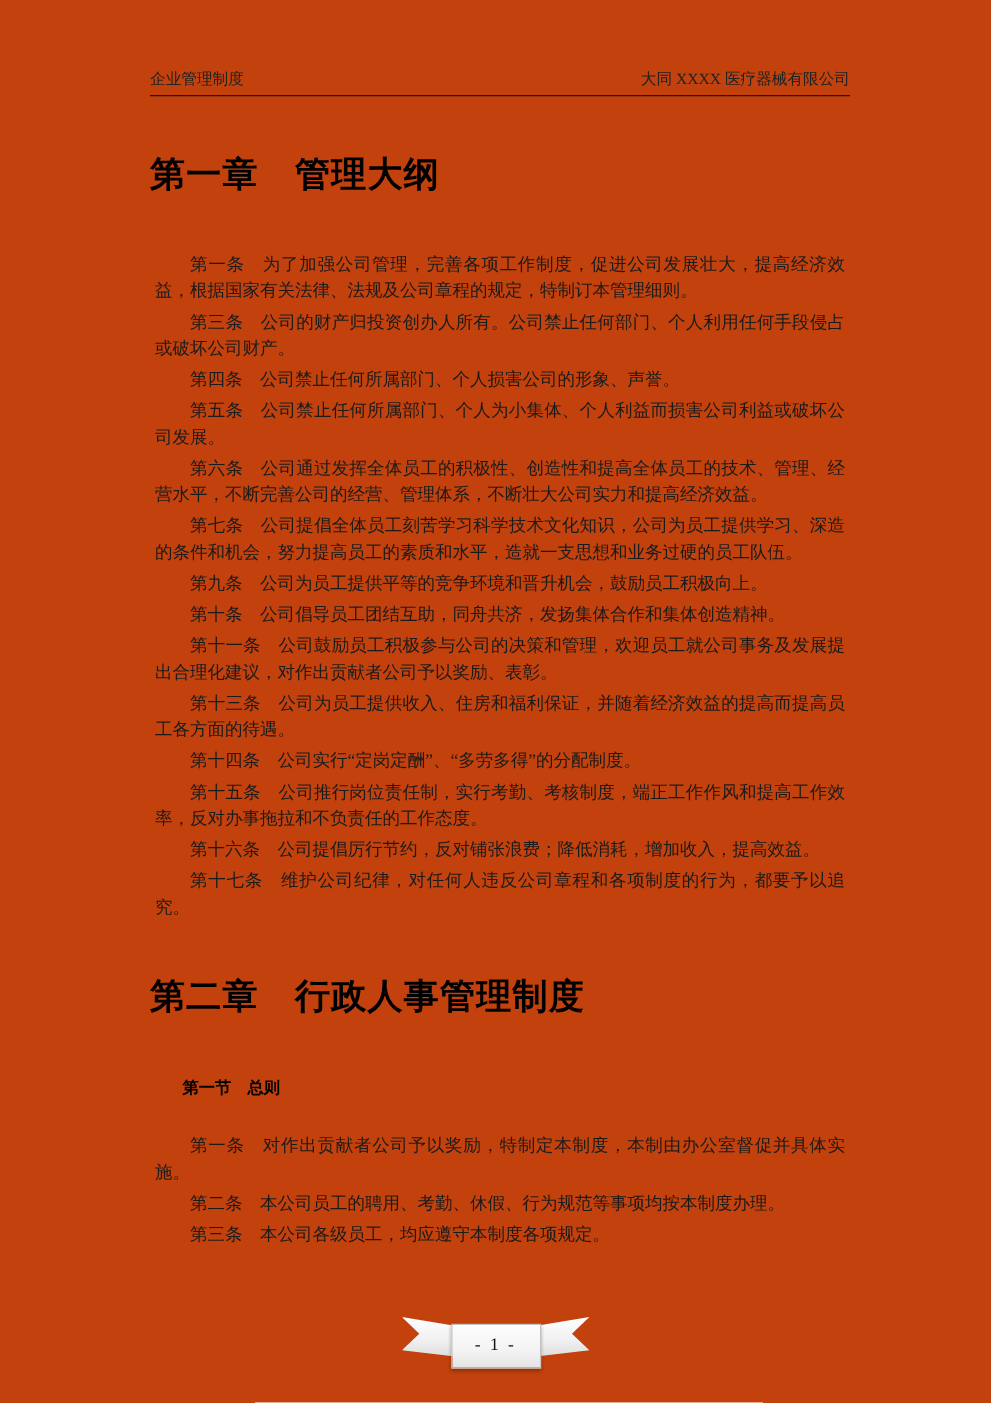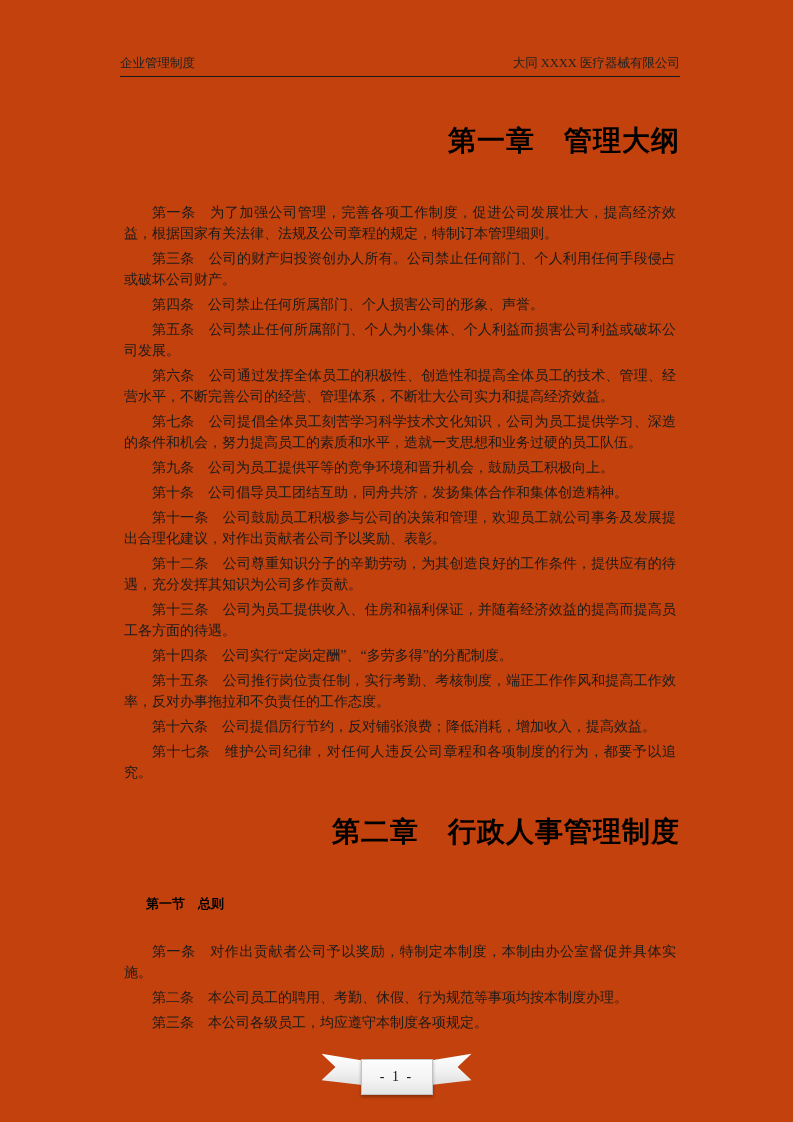--- a/index.html
+++ b/index.html
@@ -29,26 +29,26 @@
     padding-bottom: 5px;
     border-bottom: 1.4px solid #1a1a1a;
     color: #222;
   }
   
   .chapter-title {
     margin: 45px 0 0 0;
     font-size: 28px;
     line-height: 37px;
     font-weight: bold;
-    text-align: right;
+    text-align: left;
     color: #000;
     letter-spacing: 1px;
   }
   .chapter-title.second {
-    margin-top: 30px;
+    margin-top: 42px;
   }
   
   .section-title {
     margin: 43px 0 0 0;
     padding-left: 26px;
     font-size: 13px;
     line-height: 22px;
     font-weight: bold;
     color: #000;
   }
@@ -129,21 +129,20 @@
   <div class="articles">
       <p class="para">第一条　为了加强公司管理，完善各项工作制度，促进公司发展壮大，提高经济效益，根据国家有关法律、法规及公司章程的规定，特制订本管理细则。</p>
       <p class="para">第三条　公司的财产归投资创办人所有。公司禁止任何部门、个人利用任何手段侵占或破坏公司财产。</p>
       <p class="para">第四条　公司禁止任何所属部门、个人损害公司的形象、声誉。</p>
       <p class="para">第五条　公司禁止任何所属部门、个人为小集体、个人利益而损害公司利益或破坏公司发展。</p>
       <p class="para">第六条　公司通过发挥全体员工的积极性、创造性和提高全体员工的技术、管理、经营水平，不断完善公司的经营、管理体系，不断壮大公司实力和提高经济效益。</p>
       <p class="para">第七条　公司提倡全体员工刻苦学习科学技术文化知识，公司为员工提供学习、深造的条件和机会，努力提高员工的素质和水平，造就一支思想和业务过硬的员工队伍。</p>
       <p class="para">第九条　公司为员工提供平等的竞争环境和晋升机会，鼓励员工积极向上。</p>
       <p class="para">第十条　公司倡导员工团结互助，同舟共济，发扬集体合作和集体创造精神。</p>
       <p class="para">第十一条　公司鼓励员工积极参与公司的决策和管理，欢迎员工就公司事务及发展提出合理化建议，对作出贡献者公司予以奖励、表彰。</p>
-      <p class="para">第十二条　公司尊重知识分子的辛勤劳动，为其创造良好的工作条件，提供应有的待遇，充分发挥其知识为公司多作贡献。</p>
       <p class="para">第十三条　公司为员工提供收入、住房和福利保证，并随着经济效益的提高而提高员工各方面的待遇。</p>
       <p class="para">第十四条　公司实行“定岗定酬”、“多劳多得”的分配制度。</p>
       <p class="para">第十五条　公司推行岗位责任制，实行考勤、考核制度，端正工作作风和提高工作效率，反对办事拖拉和不负责任的工作态度。</p>
       <p class="para">第十六条　公司提倡厉行节约，反对铺张浪费；降低消耗，增加收入，提高效益。</p>
       <p class="para">第十七条　维护公司纪律，对任何人违反公司章程和各项制度的行为，都要予以追究。</p>
     </div>
 
   <h1 class="chapter-title second">第二章　行政人事管理制度</h1>
 
   <h2 class="section-title">第一节　总则</h2>

